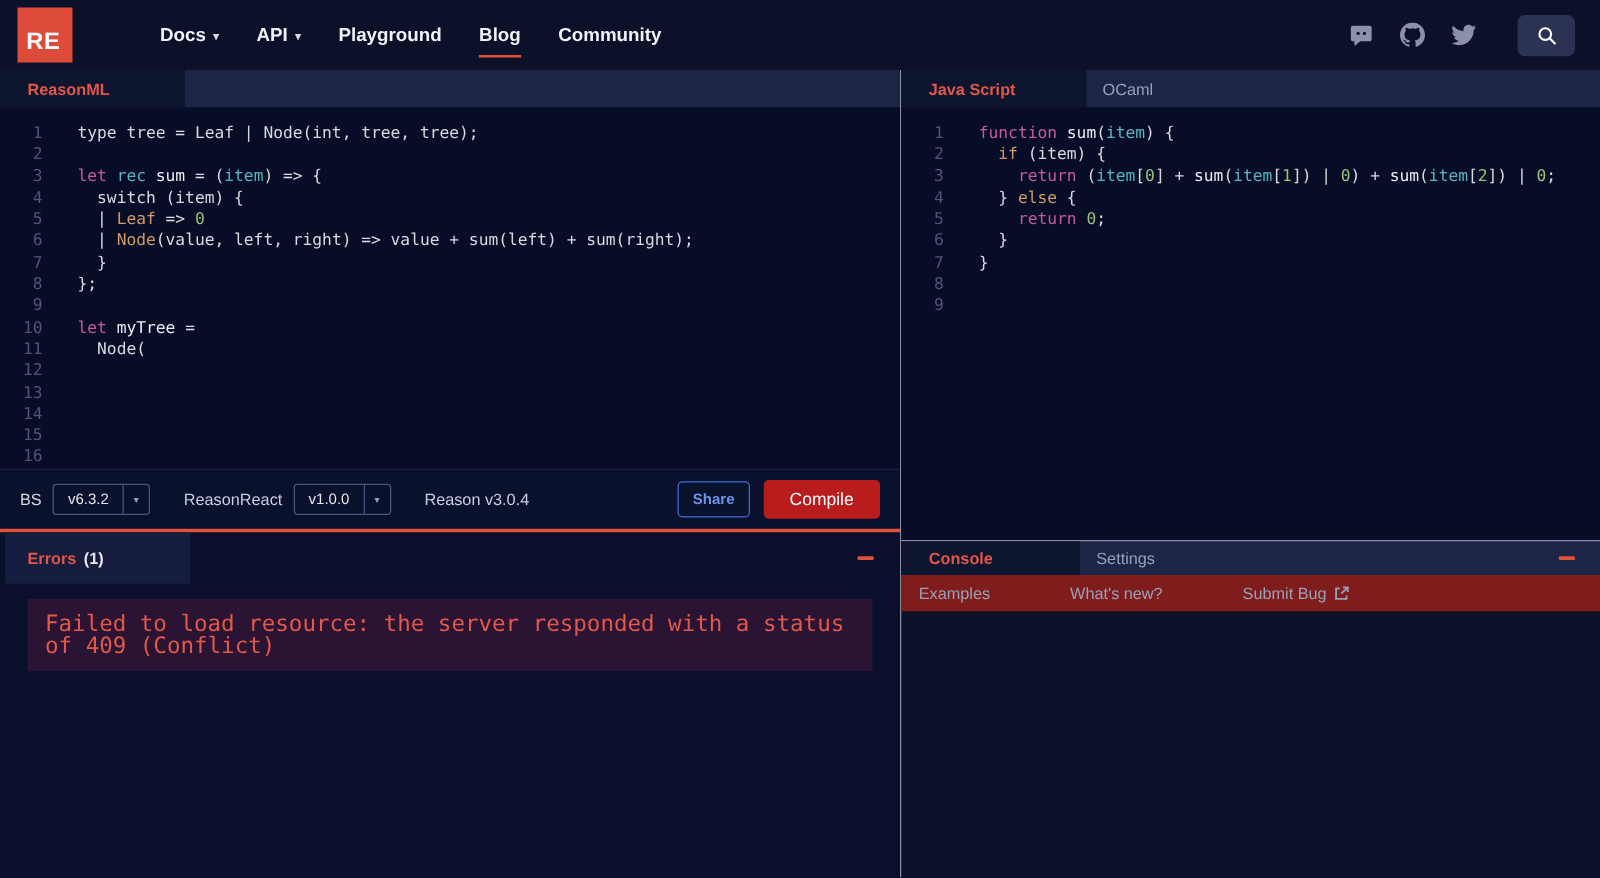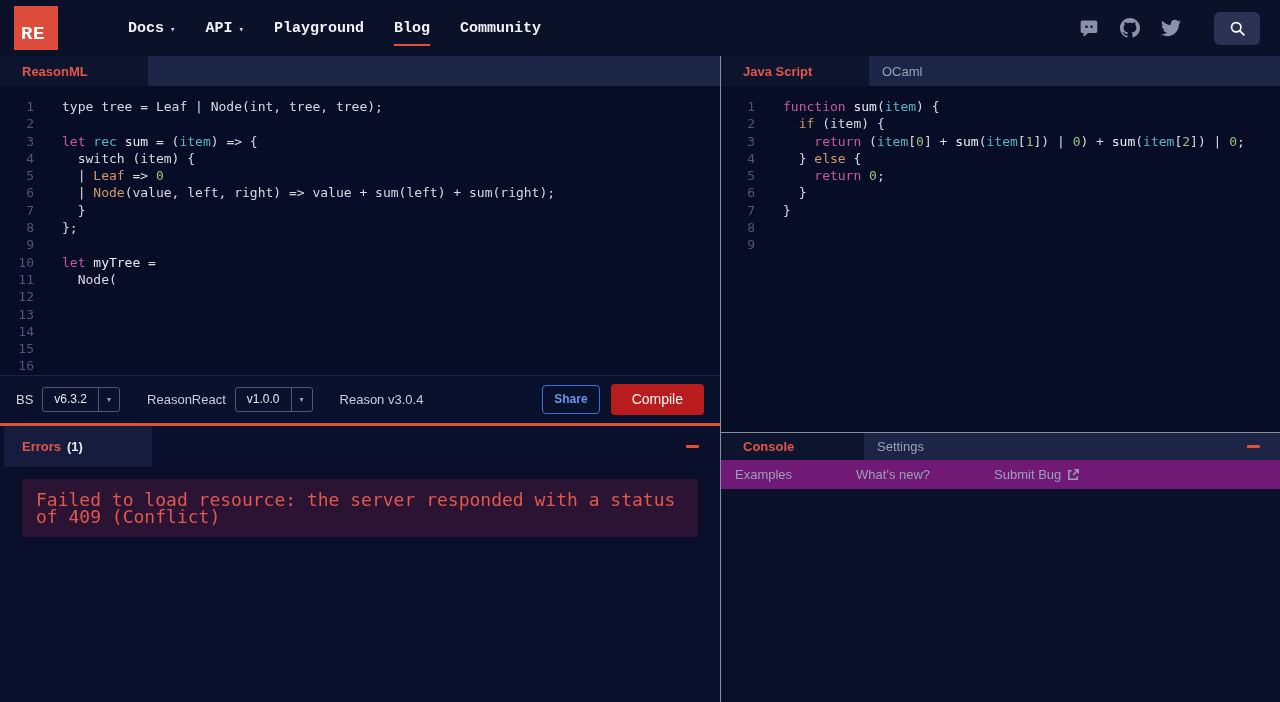--- a/index.html
+++ b/index.html
@@ -1,20 +1,20 @@
 <!DOCTYPE html>
 <html><head>
 <meta charset="utf-8">
 <style>
   * { margin:0; padding:0; box-sizing:border-box; }
   html,body { width:1280px; height:702px; overflow:hidden; }
   body { background:#0a1129; font-family:"Liberation Sans", sans-serif; color:#e6e8ee; }
 
   
-  .nav { height:56px; display:flex; align-items:center; padding:0 20px 0 14px; background:#0a1129;font-family:Liberation Mono, monospace; }
+  .nav { height:56px; display:flex; align-items:center; padding:0 20px 0 14px; background:#0a1129; }
   .logo { width:44px; height:44px; background:#dd4b3b; display:flex; align-items:flex-end; padding:0 0 5px 7px; }
   .logo span { color:#fff; font-weight:bold; font-size:19px; letter-spacing:.5px; }
   .nav-links { display:flex; align-items:center; margin-left:70px; gap:30px; }
   .nav-link { display:flex; align-items:center; gap:6px; color:#f0f2f7; font-size:15px; font-weight:600; cursor:pointer; position:relative; }
   .nav-link .caret { font-size:9px; color:#d5d9e4; margin-top:2px; }
   .nav-link.active::after { content:""; position:absolute; left:0; right:0; bottom:-9px; height:2px; background:#e0513a; }
   .nav-right { margin-left:auto; display:flex; align-items:center; gap:21px; }
   .soc-icon { width:20px; height:20px; fill:#8b91a9; cursor:pointer; }
   .search-btn { width:46px; height:33px; background:#2b3254; border-radius:6px; display:flex; align-items:center; justify-content:center; margin-left:12px; cursor:pointer; }
 
@@ -64,21 +64,21 @@
   .errors-tab .t-count { color:#e6e8ee; font-weight:600; }
   .errors-header .strip-right { padding-right:21px; }
   .error-box { margin:12px 22px 0 22px; background:#2b1334; padding:12px 14px; font-family:"DejaVu Sans Mono", monospace; font-size:18px; line-height:17px; color:#e0594a; }
 
   
   .console-tabs { height:28px; flex:none; background:#1d2546; border-top:1px solid #888da0; display:flex; align-items:stretch; }
   .console-tabs .tab.active { width:143px; }
   .console-out { flex:1; background:#070d26; padding:17px 0 0 17px; font-family:"DejaVu Sans Mono", monospace; font-size:13px; color:#e8eaf0; }
 
   
-  .footer { height:29px; flex:none; background:#701a75; display:flex; align-items:center; padding-left:14px; }
+  .footer { height:29px; flex:none; background:#7f1d1d; display:flex; align-items:center; padding-left:14px; }
   .foot-item { font-size:13px; color:#9aa0b8; margin-right:64px; cursor:pointer; display:flex; align-items:center; gap:6px; }
   .ext-icon { width:13px; height:13px; stroke:#9aa0b8; fill:none; stroke-width:1.6; }
 </style>
 </head>
 <body>
 
 <header class="nav">
   <div class="logo">
     <span>RE</span>
   </div>

